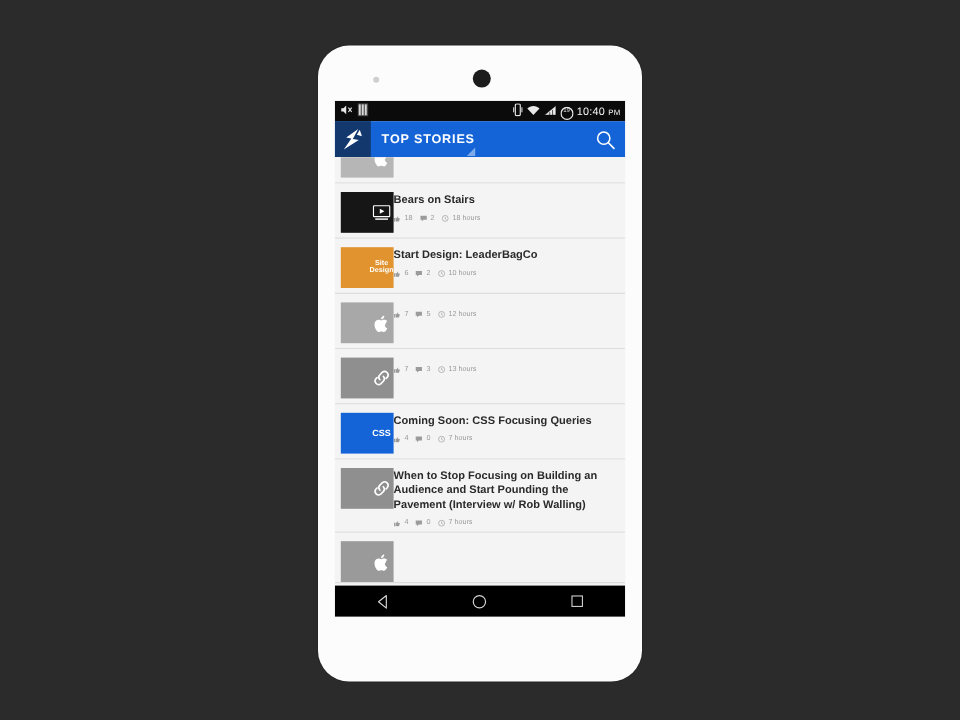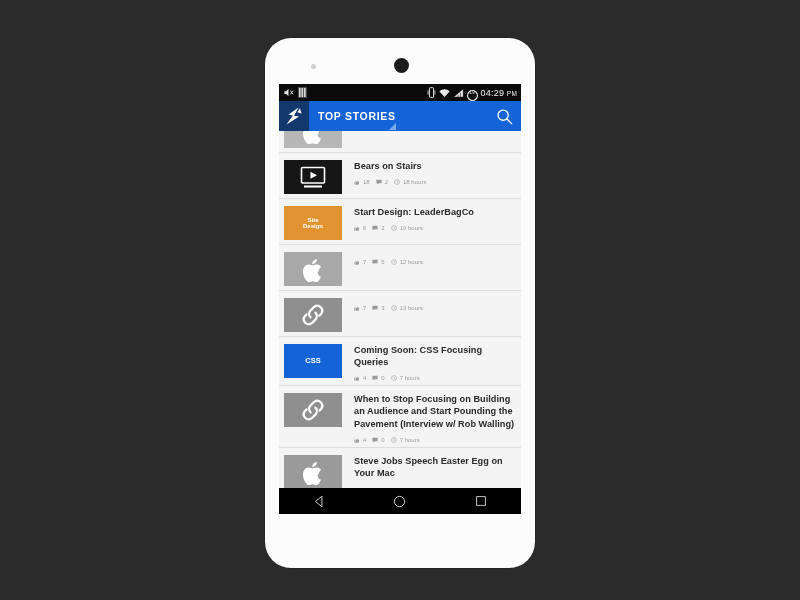--- a/index.html
+++ b/index.html
@@ -144,37 +144,38 @@
   }
   .story {
     display: flex;
     background: #f4f4f4;
     border-bottom: 1px solid #dddddd;
     padding: 7px 6px 4px 5px;
     box-sizing: border-box;
     align-items: flex-start;
   }
   .thumb {
-    width: 58px;
+    width: 20px;
     height: 34px;
     flex: none;
     position: relative;
     overflow: hidden;
     display: flex;
     align-items: center;
     justify-content: center;
+    padding-left: 24px;
   }
   .thumb-text {
     color: #ffffff;
     font-weight: bold;
     text-align: center;
     line-height: 1.05;
   }
   .story-body {
-    margin-left: 12px;
+    margin-left: 0;
     flex: 1 1 auto;
     min-width: 0;
     display: flex;
     flex-direction: column;
   }
   .story-title {
     font-size: 9.2px;
     font-weight: bold;
     color: #2a2a2a;
     line-height: 1.32;
@@ -260,21 +261,21 @@
             <path d="M13 1v10H1L13 1z" fill="none" stroke="#0b0b0b" stroke-width="0.5"></path>
             <path d="M9.5 11V5.5M6.5 11V8" stroke="#0b0b0b" stroke-width="0.7"></path>
           </svg>
         </span>
         <span class="batt-wrap">
           <svg width="11" height="11" viewBox="0 0 12 12">
             <circle cx="6" cy="6" r="5.4" fill="none" stroke="#e9e9e9" stroke-width="1.2"></circle>
           </svg>
           <span class="batt-num">19</span>
         </span>
-        <span class="sb-time"><span>04:29</span> <span class="sb-ampm">PM</span></span>
+        <span class="sb-time"><span>10:40</span> <span class="sb-ampm">PM</span></span>
       </div>
     </div>
 
     <div class="actionbar">
       <div class="app-logo">
         <svg width="30" height="30" viewBox="0 0 30 30">
           <path d="M19.5 6.5 L9.5 13.5 L13.8 14.4 L7.5 23.5 L20 15.6 L15 14.8 Z" fill="#ffffff"></path>
           <path d="M20.8 7.2 L22.6 12.5 L18.4 11.2 Z" fill="#ffffff"></path>
         </svg>
       </div>
@@ -456,23 +457,20 @@
             </div>
           </div>
         </div>
         <div class="story" style="padding-bottom: 0px;">
           <div class="thumb" style="background:#9a9a9a">
             <svg width="34" height="34" viewBox="0 0 34 34">
               <path d="M22.6 19.4c0-3 2.4-4.4 2.5-4.5-1.4-2-3.5-2.3-4.2-2.3-1.8-.2-3.5 1-4.4 1-.9 0-2.3-1-3.8-1-2 0-3.8 1.1-4.8 2.9-2 3.5-.5 8.8 1.5 11.7 1 1.4 2.1 3 3.6 2.9 1.4-.06 2-.93 3.7-.93 1.7 0 2.2.93 3.7.9 1.5-.03 2.5-1.4 3.4-2.8.6-1 1-1.9 1.2-2.4-2.6-1-3.4-2.9-3.4-5.4z" fill="#ffffff"></path>
               <path d="M19.6 10.6c.8-1 1.3-2.3 1.2-3.7-1.1.05-2.5.76-3.3 1.72-.7.85-1.4 2.2-1.2 3.5 1.3.1 2.5-.6 3.3-1.52z" fill="#ffffff"></path>
             </svg>
           </div>
-          <div class="story-body">
-            <div class="story-title">Steve Jobs Speech Easter Egg on Your Mac</div>
-          </div>
         </div>
       </div>
 
     <div class="navbar">
       <div class="navbtn">
         <svg width="13" height="13" viewBox="0 0 16 16">
           <path d="M11 1.5 L3 8 L11 14.5 Z" fill="none" stroke="#d4d4d4" stroke-width="1.2" stroke-linejoin="round"></path>
         </svg>
       </div>
       <div class="navbtn">

